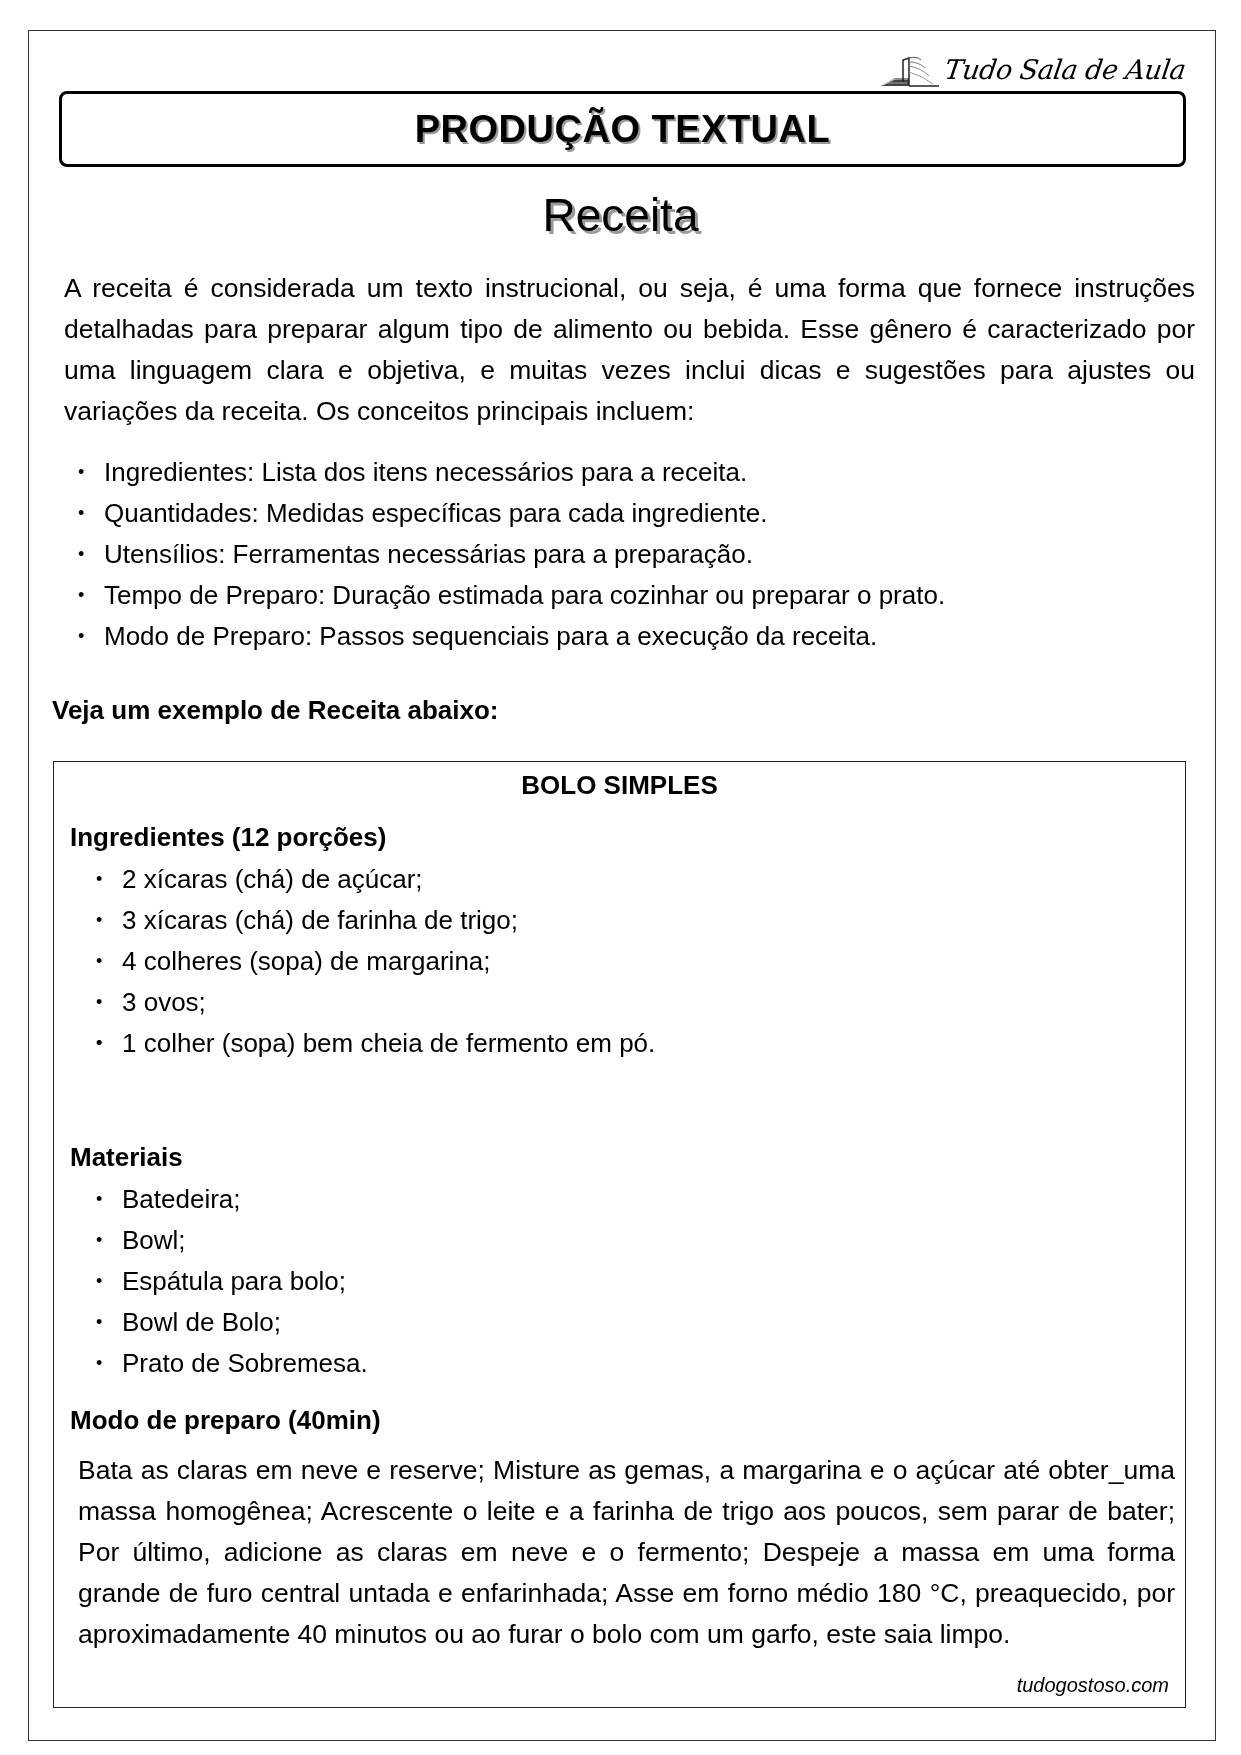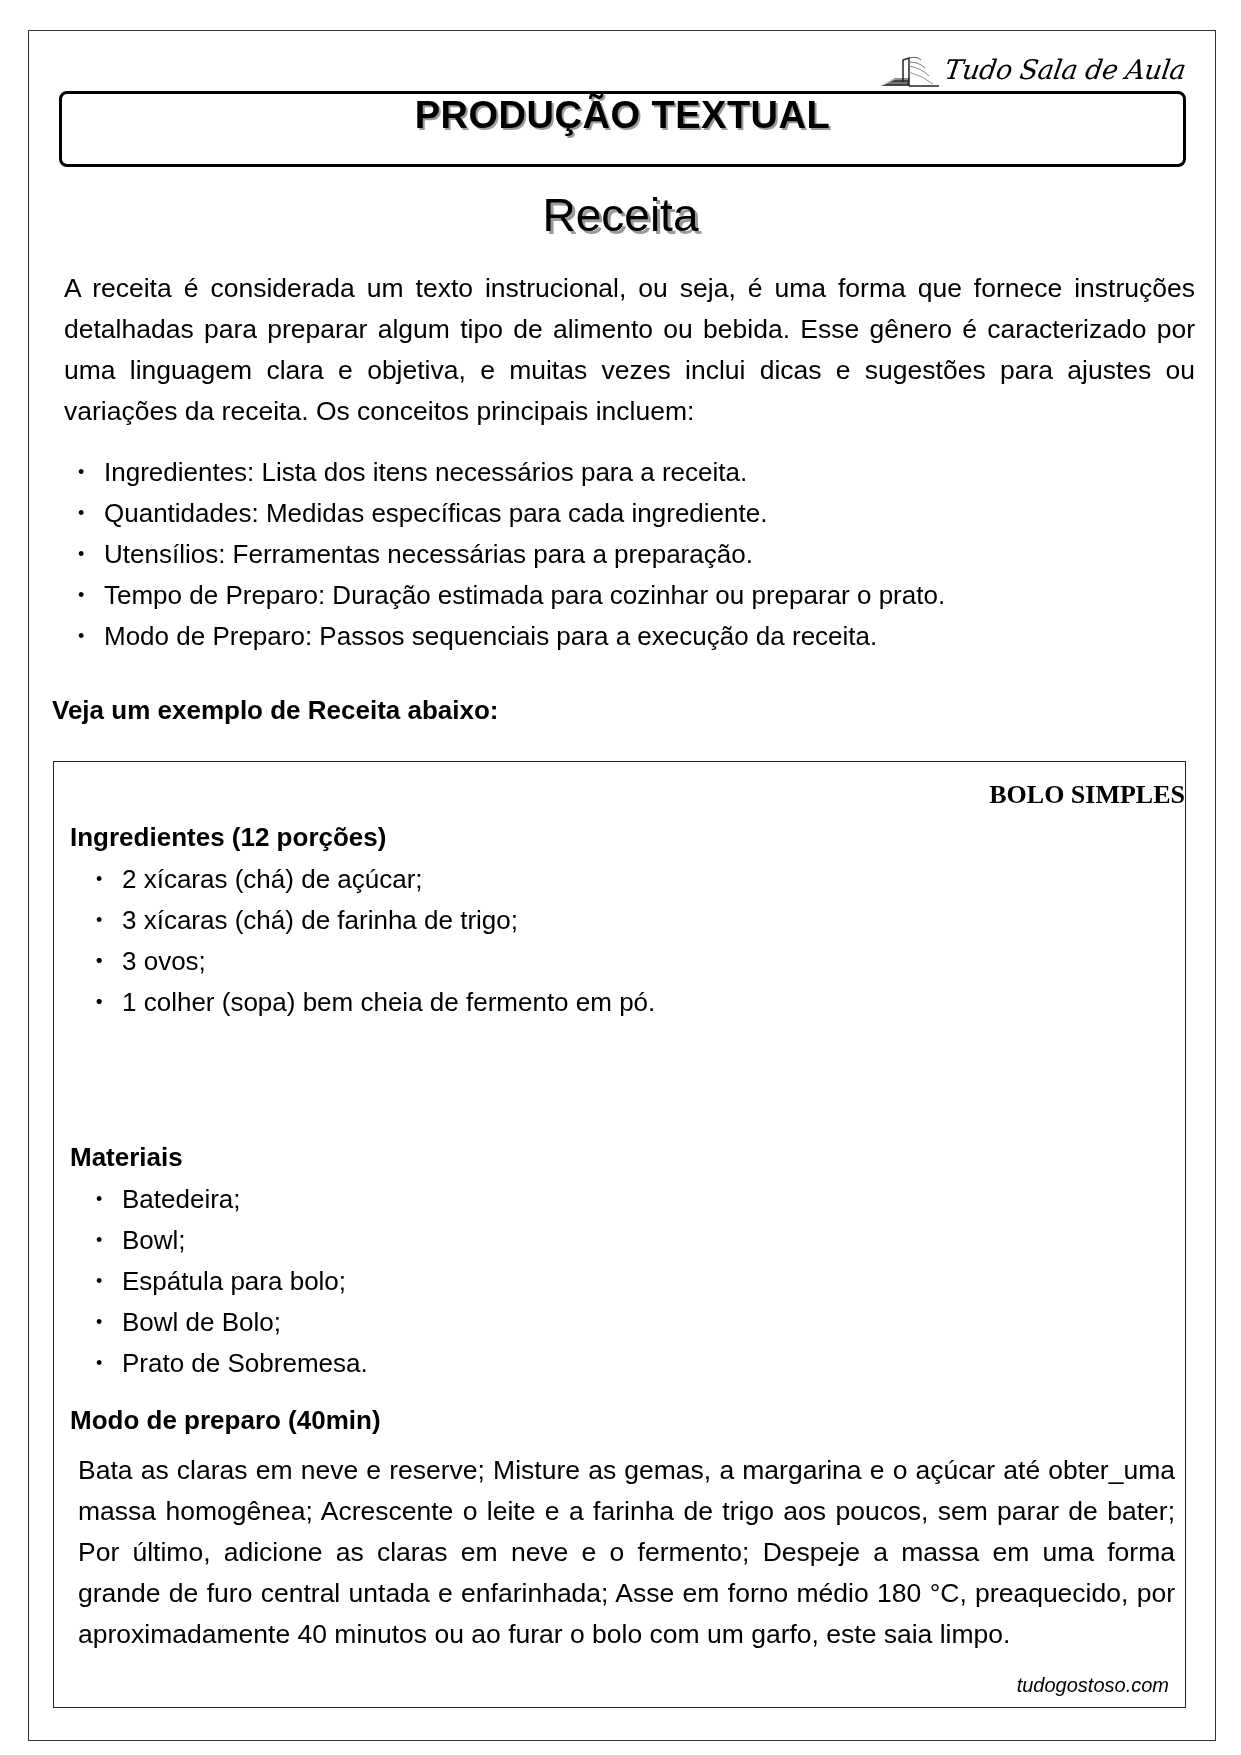--- a/index.html
+++ b/index.html
@@ -48,21 +48,21 @@
     .title-box {
       position: absolute;
       left: 59px;
       top: 91px;
       width: 1127px;
       height: 76px;
       border: 3px solid #000;
       border-radius: 8px;
       box-sizing: border-box;
       display: flex;
-      align-items: flex-start;
+      align-items: center;
       justify-content: center;
     }
     .title-text {
       font-family: "Liberation Sans", sans-serif;
       font-weight: bold;
       font-size: 38px;
       letter-spacing: 0.5px;
       text-shadow: 2px 2px 0 #9a9a9a;
     }
     .subtitle {
@@ -118,25 +118,24 @@
       top: 761px;
       width: 1133px;
       height: 947px;
       border: 1.5px solid #222;
       box-sizing: border-box;
     }
     .recipe-title {
       position: absolute;
       left: 0;
       width: 100%;
-      top: 18px;
-      text-align: right;
-      font-weight: bold;
-      font-size: 26px;
-      font-family: Liberation Serif, serif;
+      top: 8px;
+      text-align: center;
+      font-weight: bold;
+      font-size: 26px;
     }
     .section-heading {
       position: absolute;
       left: 16px;
       font-weight: bold;
       font-size: 26px;
     }
     .recipe-list {
       position: absolute;
       left: 16px;
@@ -205,21 +204,21 @@
 
 <div class="example-label">Veja um exemplo de Receita abaixo:</div>
 
 <div class="recipe-box">
   <div class="recipe-title">BOLO SIMPLES</div>
 
   <div class="section-heading" style="top: 60px;">Ingredientes (12 porções)</div>
   <ul class="recipe-list" style="top: 97px;">
     <li><span class="bullet">•</span><span>2 xícaras (chá) de açúcar;</span></li>
     <li><span class="bullet">•</span><span>3 xícaras (chá) de farinha de trigo;</span></li>
-    <li><span class="bullet">•</span></li>
+    <li><span class="bullet">•</span><span>4 colheres (sopa) de margarina;</span></li>
     <li><span class="bullet">•</span><span>3 ovos;</span></li>
     <li><span class="bullet">•</span></li>
     <li><span class="bullet">•</span><span>1 colher (sopa) bem cheia de fermento em pó.</span></li>
   </ul>
 
   <div class="section-heading" style="top: 380px;">Materiais</div>
   <ul class="recipe-list" style="top: 417px;">
     <li><span class="bullet">•</span><span>Batedeira;</span></li>
     <li><span class="bullet">•</span><span>Bowl;</span></li>
     <li><span class="bullet">•</span><span>Espátula para bolo;</span></li>

